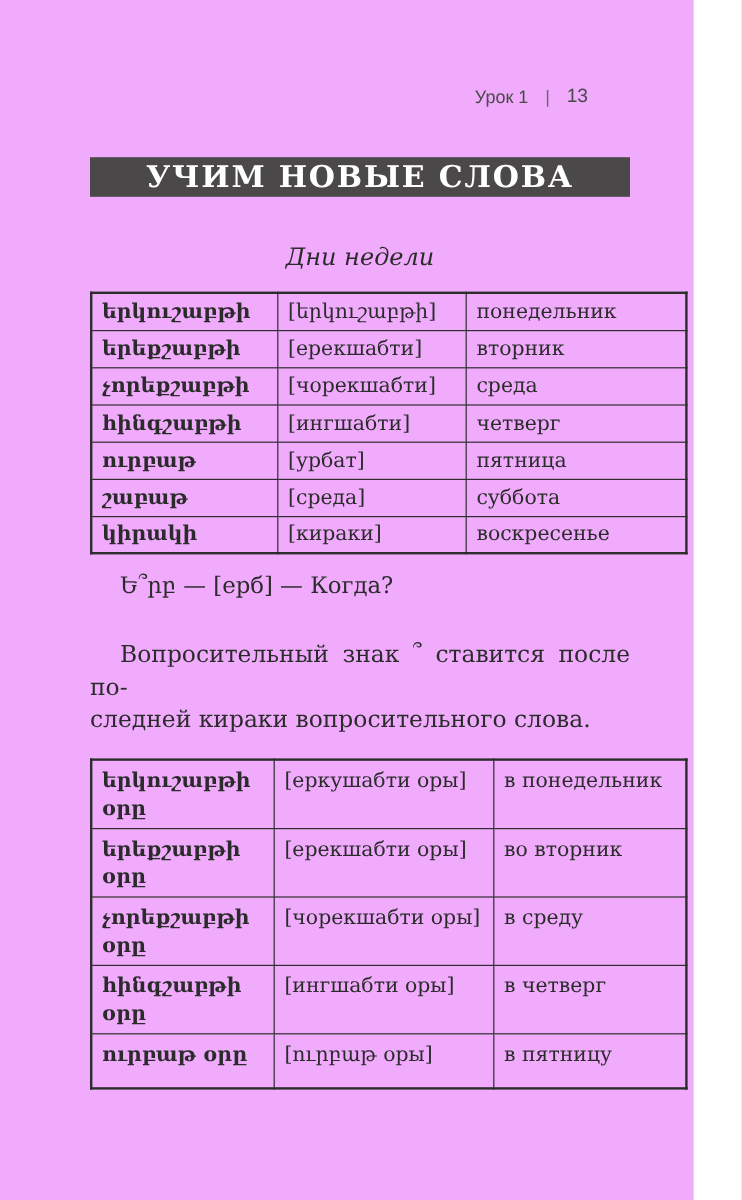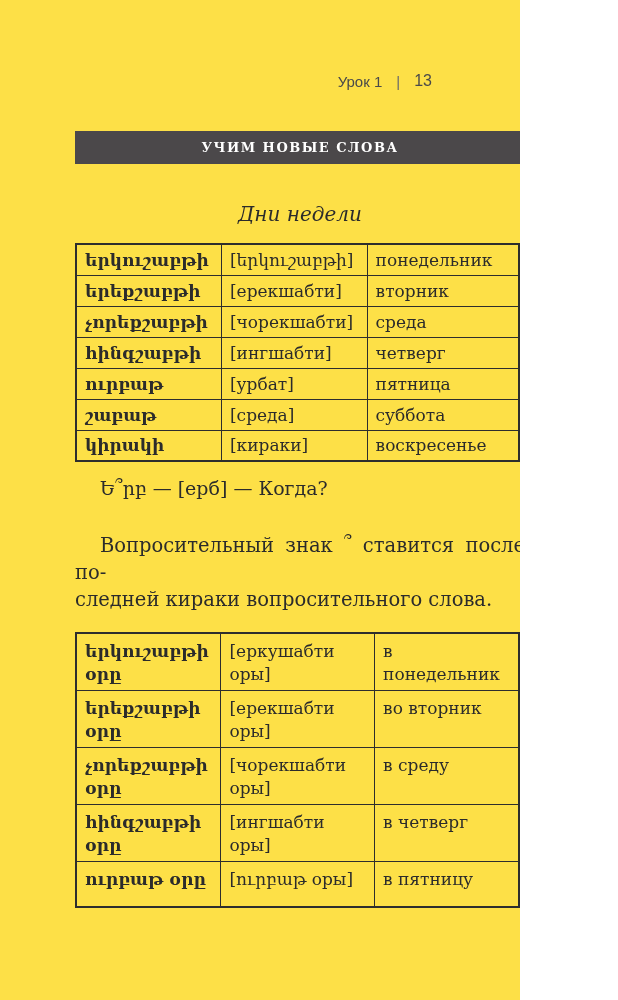--- a/index.html
+++ b/index.html
@@ -1,31 +1,31 @@
 <!DOCTYPE html>
 <html><head>
 <meta charset="utf-8">
 <style>
   html,body { margin:0; padding:0; }
   body { background:#ffffff; }
   .page {
-    position:relative; width:520px; height:1000px; background:#fde047;
+    position:relative; width:578px; height:1000px; background:#f0abfc;
     font-family:"DejaVu Serif","DejaVu Sans",serif; color:#2b2b2b;
     overflow:hidden;
   }
   .header {
     position:absolute; top:72px; right:88px;
     font-family:"Liberation Sans",sans-serif; font-size:15px; color:#4a4a4a;
     display:flex; align-items:center; gap:14px;
   }
   .header .sep { color:#6a6a6a; font-size:15px; }
   .header .pagenum { font-size:16px; }
   .banner {
     position:absolute; left:75px; top:131px; width:450px; height:33px;
-    background:#4b484a; color:#ffffff; font-weight:bold; font-size:13px;
+    background:#4b484a; color:#ffffff; font-weight:bold; font-size:25px;
     letter-spacing:1.5px; text-align:center; line-height:33px;
   }
   .section-title {
     position:absolute; left:75px; top:202px; width:450px;
     text-align:center; font-style:italic; font-size:20px; color:#2b2b2b;
   }
   table { border-collapse:collapse; table-layout:fixed;padding-left:36px; }
   .vtable { position:absolute; left:75px; border:2px solid #2d2d2d; }
   .vtable td { border:1px solid #2d2d2d; font-size:17px; color:#2b2b2b; }
   .t1 { top:243px; }

